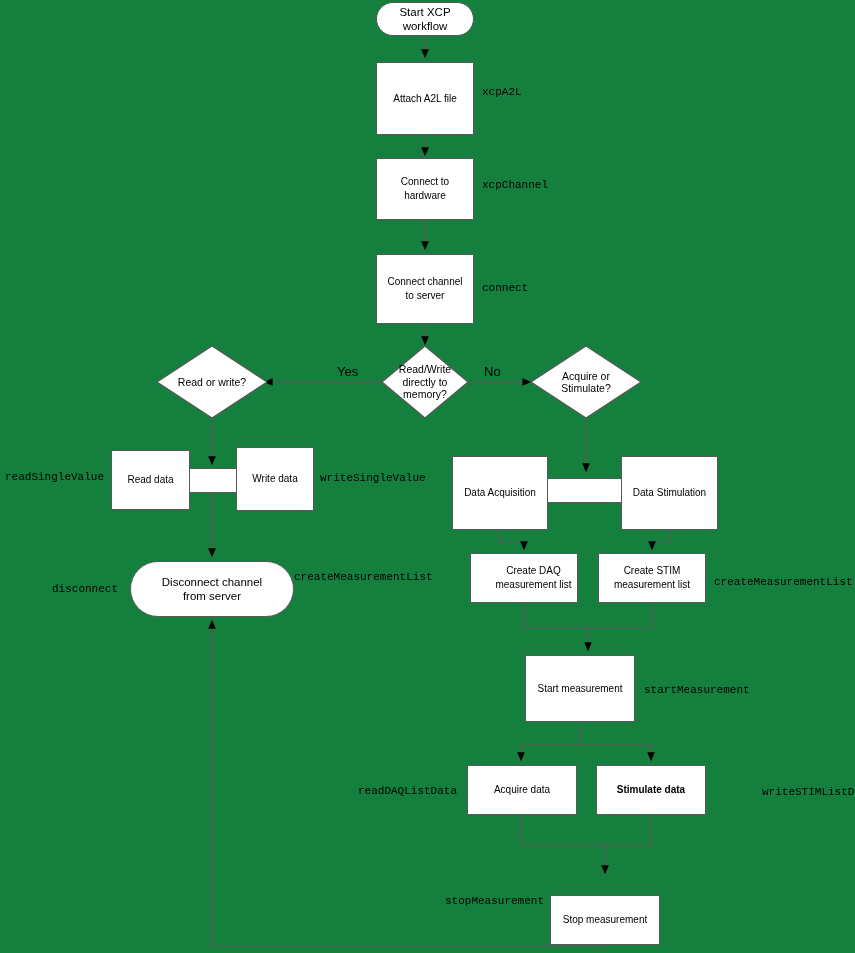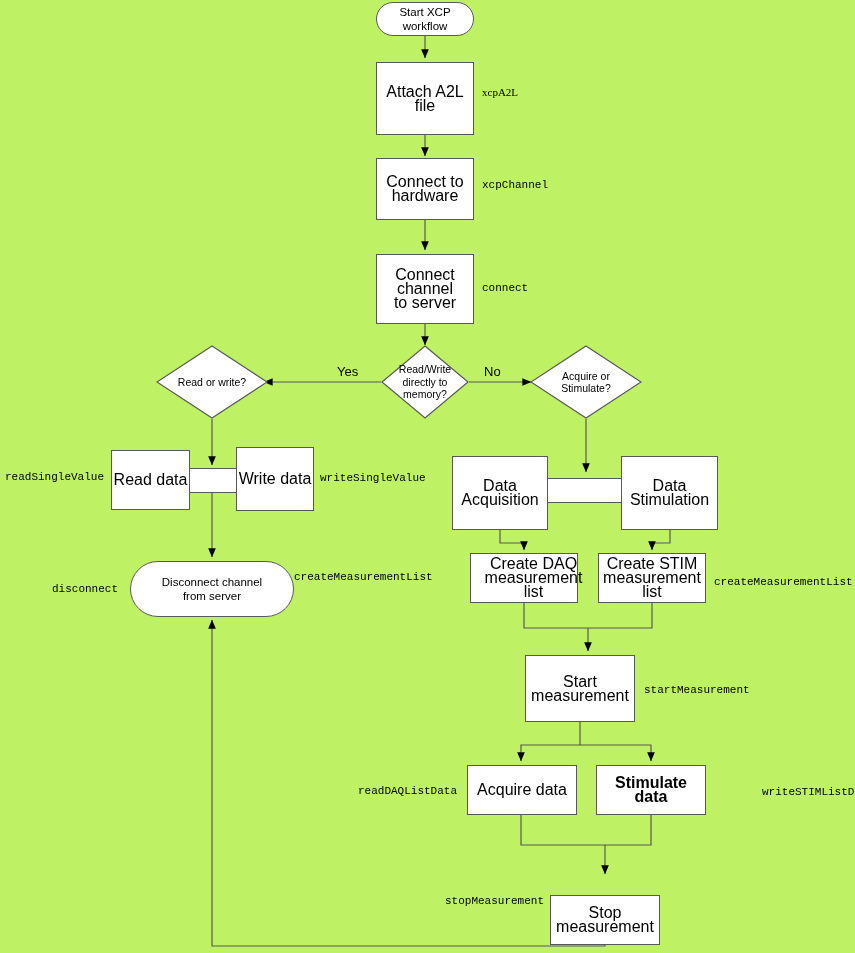--- a/index.html
+++ b/index.html
@@ -1,22 +1,22 @@
 <!DOCTYPE html>
 <html><head>
 <meta charset="utf-8">
 <title>XCP Workflow Flowchart</title>
 <style>
   html,body{margin:0;padding:0;background:#ffffff;}
   body{font-family:"Liberation Sans", sans-serif;}
-  #stage{position:relative;width:855px;height:953px;background:#bef264;overflow:hidden;}
+  #stage{position:relative;width:855px;height:953px;background:#15803d;overflow:hidden;}
   svg#wires{position:absolute;left:0;top:0;width:855px;height:953px;}
   .node{position:absolute;box-sizing:border-box;display:flex;align-items:center;justify-content:center;text-align:center;background:#ffffff;color:#000000;}
   .rect{border:1px solid #595959;}
-  .proc{font-size:16px;line-height:14px;}
+  .proc{font-size:10px;line-height:14px;}
   .term{border:1px solid #595959;border-radius:40px;font-size:11.5px;line-height:14px;}
   .diamond-wrap{position:absolute;}
   .diamond-label{position:absolute;left:0;top:0;width:100%;height:100%;display:flex;align-items:center;justify-content:center;text-align:center;font-size:10.5px;line-height:12.5px;color:#000;}
   .api{position:absolute;font-family:"Liberation Mono", monospace;font-size:11px;color:#000;white-space:nowrap;letter-spacing:0px;}
   .edgelabel{position:absolute;font-size:13px;color:#000;white-space:nowrap;}
   .connbar{position:absolute;border:1px solid #595959;background:#ffffff;box-sizing:border-box;}
 </style>
 </head>
 <body>
 
@@ -67,21 +67,21 @@
   </svg>
 
   <div class="node term" style="left:376px;top:2px;width:98px;height:34px;">
     <span style="white-space:pre-line;">Start XCP
 workflow</span>
   </div>
 
   <div class="node rect proc" style="left:376px;top:62px;width:98px;height:73px;">
     <span style="white-space:pre-line;">Attach A2L file</span>
   </div>
-  <div class="api" style="left:482px;top:86px;font-family:Liberation Serif, serif;">xcpA2L</div>
+  <div class="api" style="left:482px;top:86px;">xcpA2L</div>
 
   <div class="node rect proc" style="left:376px;top:158px;width:98px;height:62px;">
     <span style="white-space:pre-line;">Connect to
 hardware</span>
   </div>
   <div class="api" style="left:482px;top:179px;">xcpChannel</div>
 
   <div class="node rect proc" style="left:376px;top:254px;width:98px;height:70px;">
     <span style="white-space:pre-line;">Connect channel
 to server</span>

